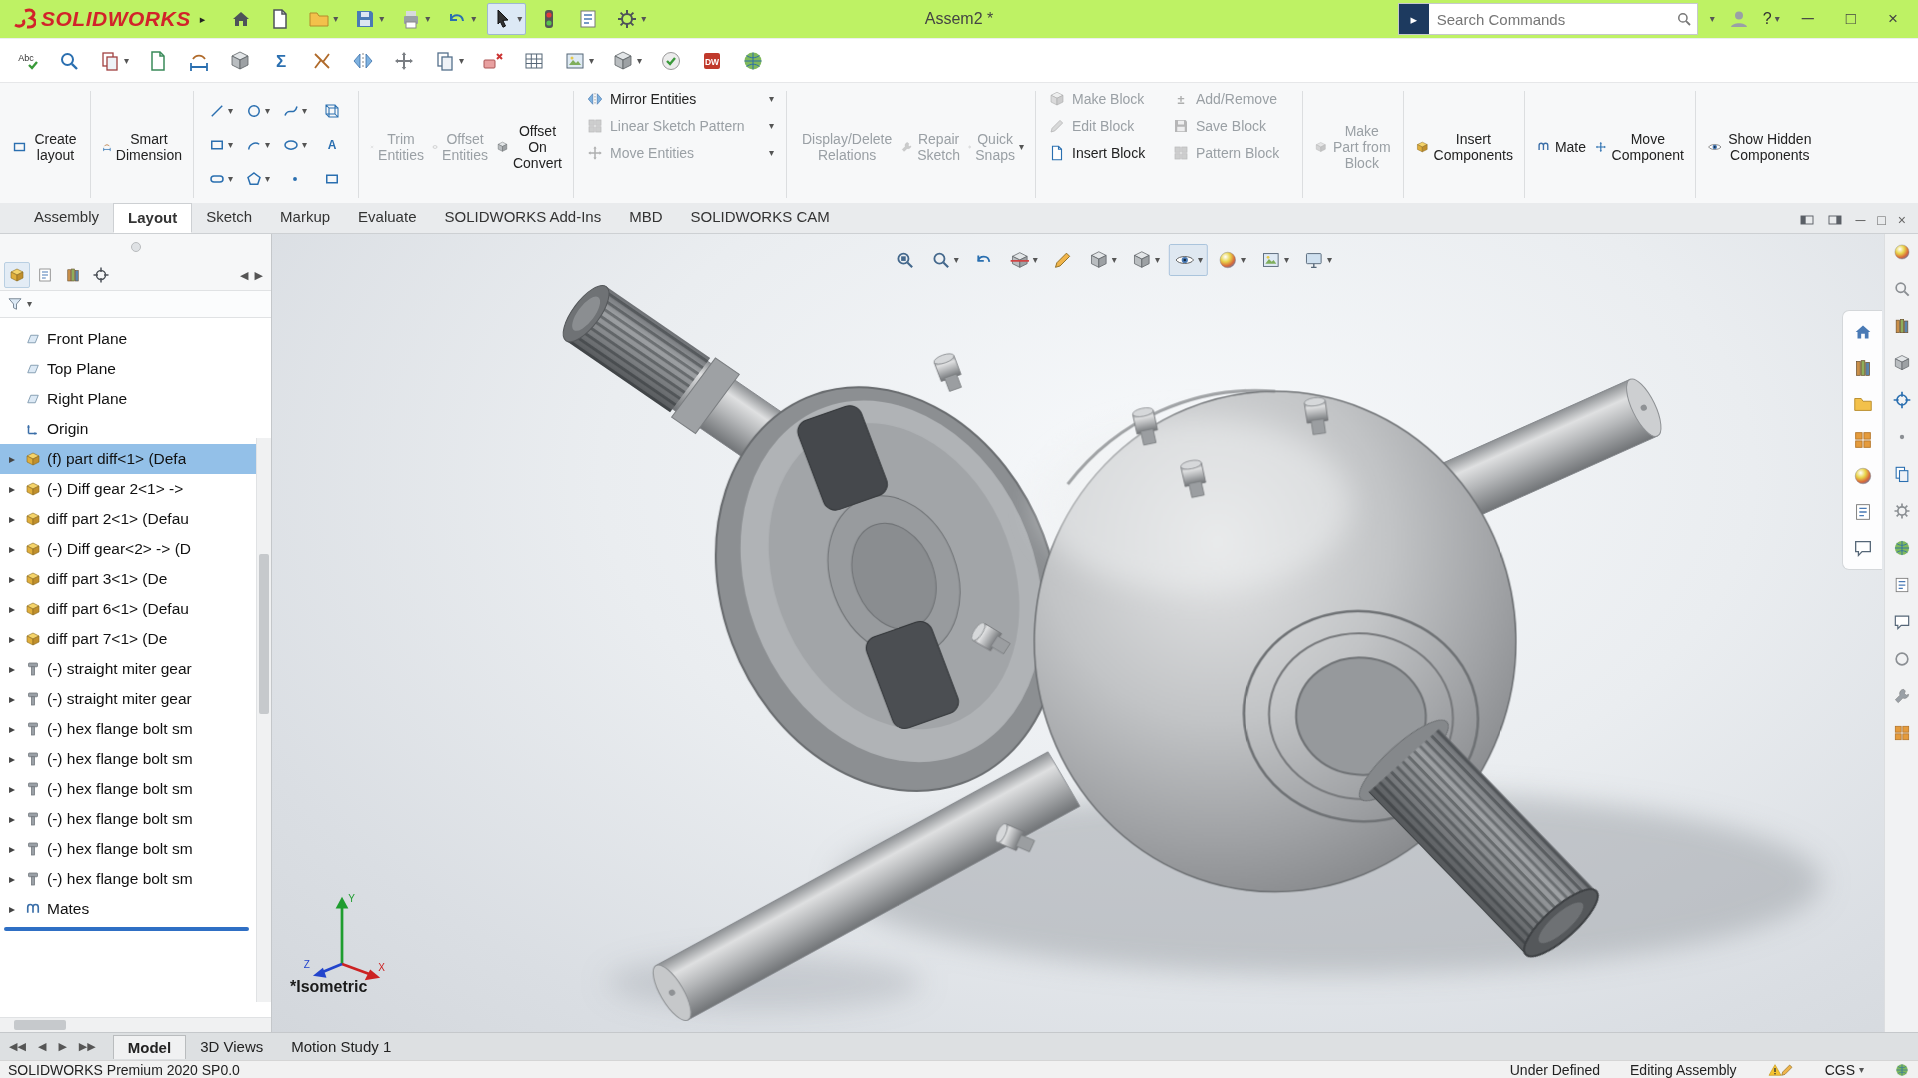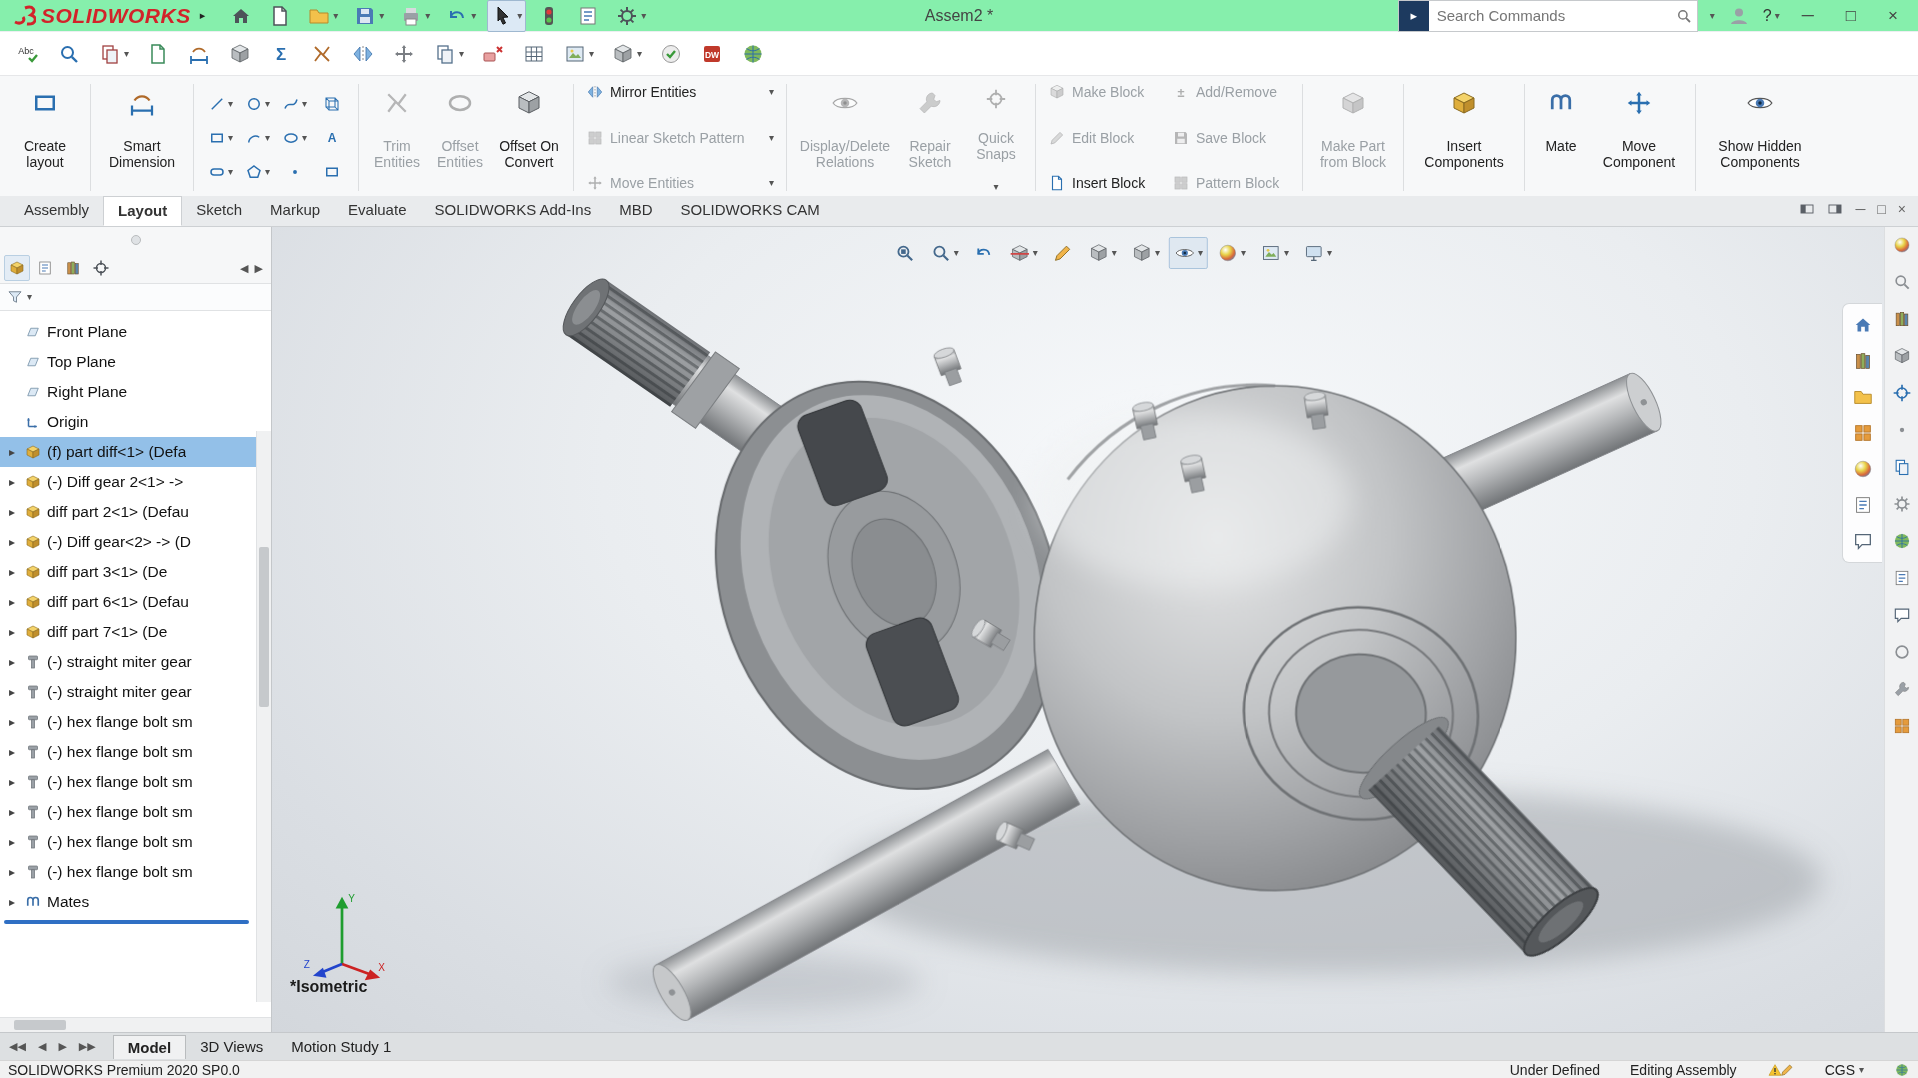--- a/index.html
+++ b/index.html
@@ -6,47 +6,47 @@
 html,body{width:1918px;height:1078px;overflow:hidden}
 body{font-family:"Liberation Sans",sans-serif;font-size:15px;color:#222;background:#fff}
 .app{position:relative;width:1918px;height:1078px;display:flex;flex-direction:column}
 .ic{width:22px;height:22px;display:block;color:#5a5f66}
 .ic16{width:16px;height:16px}.ic18{width:18px;height:18px}.ic20{width:20px;height:20px}
 .ic22{width:22px;height:22px}.ic24{width:24px;height:24px}.ic30{width:30px;height:30px}
 .dd{font-size:10px;color:#555;line-height:1}
 .tbtn{display:flex;align-items:center;gap:2px;padding:3px;border:1px solid transparent;border-radius:2px;cursor:default}
 .tbtn.pressed{background:#dce9f5;border-color:#9fb8d0}
 
-.titlebar{height:32px;display:flex;align-items:center;padding:12px 10px;background:#86efac;position:relative;border-bottom:1px solid #eceff1}
+.titlebar{height:39px;display:flex;align-items:center;padding:12px 10px;background:#bef264;position:relative;border-bottom:1px solid #eceff1}
 .logo{display:flex;align-items:center;gap:5px}
 .logo-text{color:#d2232a;font-weight:bold;font-style:italic;font-size:21px;letter-spacing:.5px}
 .logo-caret{font-size:11px;color:#222;margin:0 4px}
 .qa{display:flex;align-items:center;gap:7px;margin-left:16px}
 .doc-title{position:absolute;left:50%;transform:translateX(-50%);font-size:16px;color:#444}
 .tb-right{margin-left:auto;display:flex;align-items:center;gap:12px}
 .search{display:flex;align-items:center;border:1px solid #c6c9cc;height:32px;width:300px;background:#fff}
 .search-badge{width:30px;height:30px;background:#1d3a5f;color:#fff;display:flex;align-items:center;justify-content:center;font-size:13px}
 .search input{border:0;outline:0;flex:1;padding:0 8px;font-size:15px;color:#333;font-family:"Liberation Sans",sans-serif}
 .help{display:flex;align-items:center;gap:3px;font-size:16px;color:#333}
 .winbtn{font-size:17px;color:#444;padding:0 10px}
 
 .tools-row{height:44px;display:flex;align-items:center;gap:9px;padding:0 12px;background:#fff;border-bottom:1px solid #e6e7e9}
 
 .ribbon{height:120px;display:flex;align-items:stretch;padding:5px 8px 2px;background:#f7f8f9;gap:2px}
 .vsep{width:1px;background:#dcdee0;margin:3px 6px}
-.rb-big{display:flex;flex-direction:column;align-items:center;justify-content:flex-start;gap:20px;padding:7px 3px 2px;text-align:center;font-size:14px;line-height:16px;border-radius:2px;color:#222}
+.rb-big{display:flex;align-items:center;justify-content:flex-start;gap:4px;padding:7px 3px 2px;text-align:center;font-size:14px;line-height:16px;border-radius:2px;color:#222}
 .rb-big.dis,.rb-row.dis{color:#9aa0a5}
 .rb-big.dis .ic,.rb-row.dis .ic{filter:grayscale(1) opacity(.5)}
-.rb-col{display:flex;flex-direction:column;justify-content:space-between;}
+.rb-col{display:flex;flex-direction:column;justify-content:flex-start;gap:5px}
 .rb-row{display:flex;align-items:center;gap:6px;font-size:14px;padding:2px 4px;color:#222}
 .rb-row .dd{margin-left:auto}
 .sk-grid{display:grid;grid-template-columns:repeat(4,37px);grid-auto-rows:34px;align-content:center}
 .sk-grid .tbtn{justify-content:center}
 
-.tabbar{height:31px;display:flex;background:#e9ebed;border-bottom:1px solid #cdd0d3;padding:0 0 0 10px}
+.tabbar{height:31px;display:flex;align-items:flex-end;background:#e9ebed;border-bottom:1px solid #cdd0d3;padding:0 0 0 20px}
 .rtab{padding:5px 14px 6px;font-size:15px;color:#333}
 .rtab.active{background:#fff;font-weight:bold;border:1px solid #cdd0d3;border-bottom-color:#fff}
 .tab-controls{margin-left:auto;display:flex;align-items:center;gap:12px;padding:0 12px 5px;color:#666}
 .tab-controls .glyph{font-size:14px}
 
 .main{flex:1;display:flex;position:relative;min-height:0}
 .panel{width:272px;background:#f6f7f8;border-right:1px solid #c4c7ca;position:relative;display:flex;flex-direction:column;z-index:2}
 .panel-handle{position:absolute;top:8px;left:50%;transform:translateX(-50%);width:10px;height:10px;border-radius:50%;background:#dfe2e5;border:1px solid #b9bcbe}
 .ptabs{display:flex;align-items:center;gap:2px;padding:4px 4px 2px;margin-top:24px}
 .ptabs .tbtn.pressed{background:#e3ecf5;border-color:#b9cfe2}

